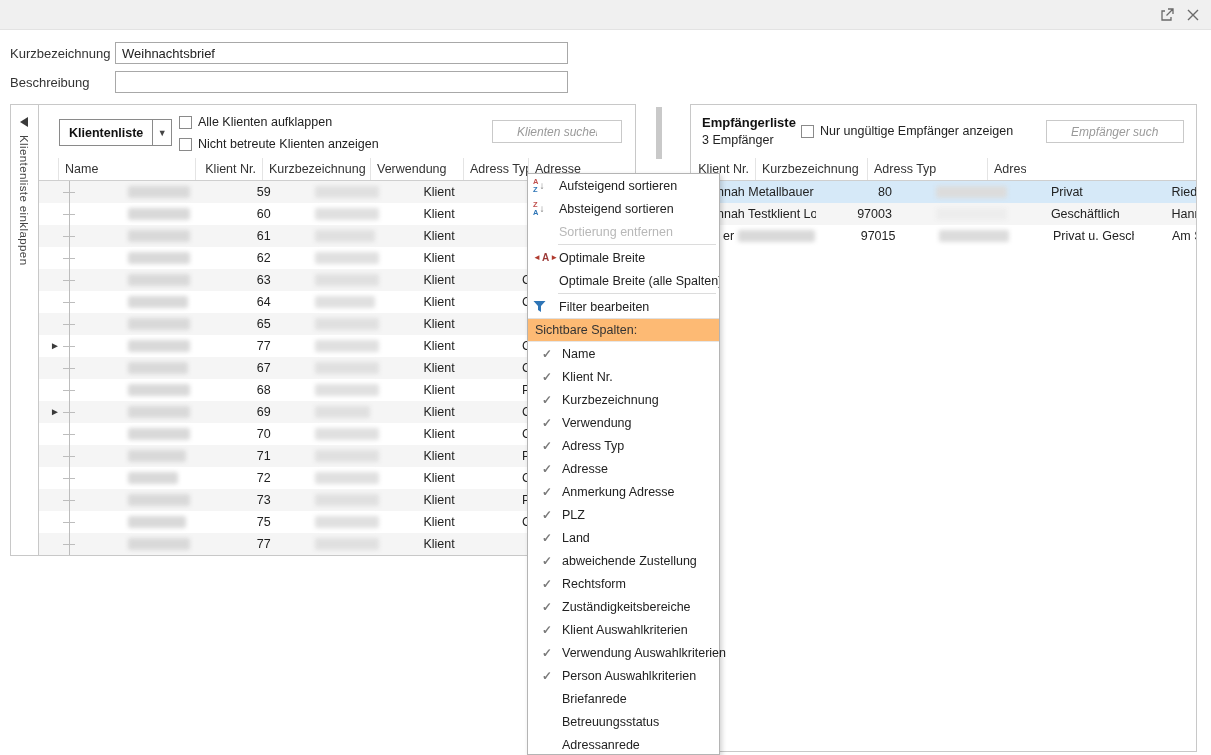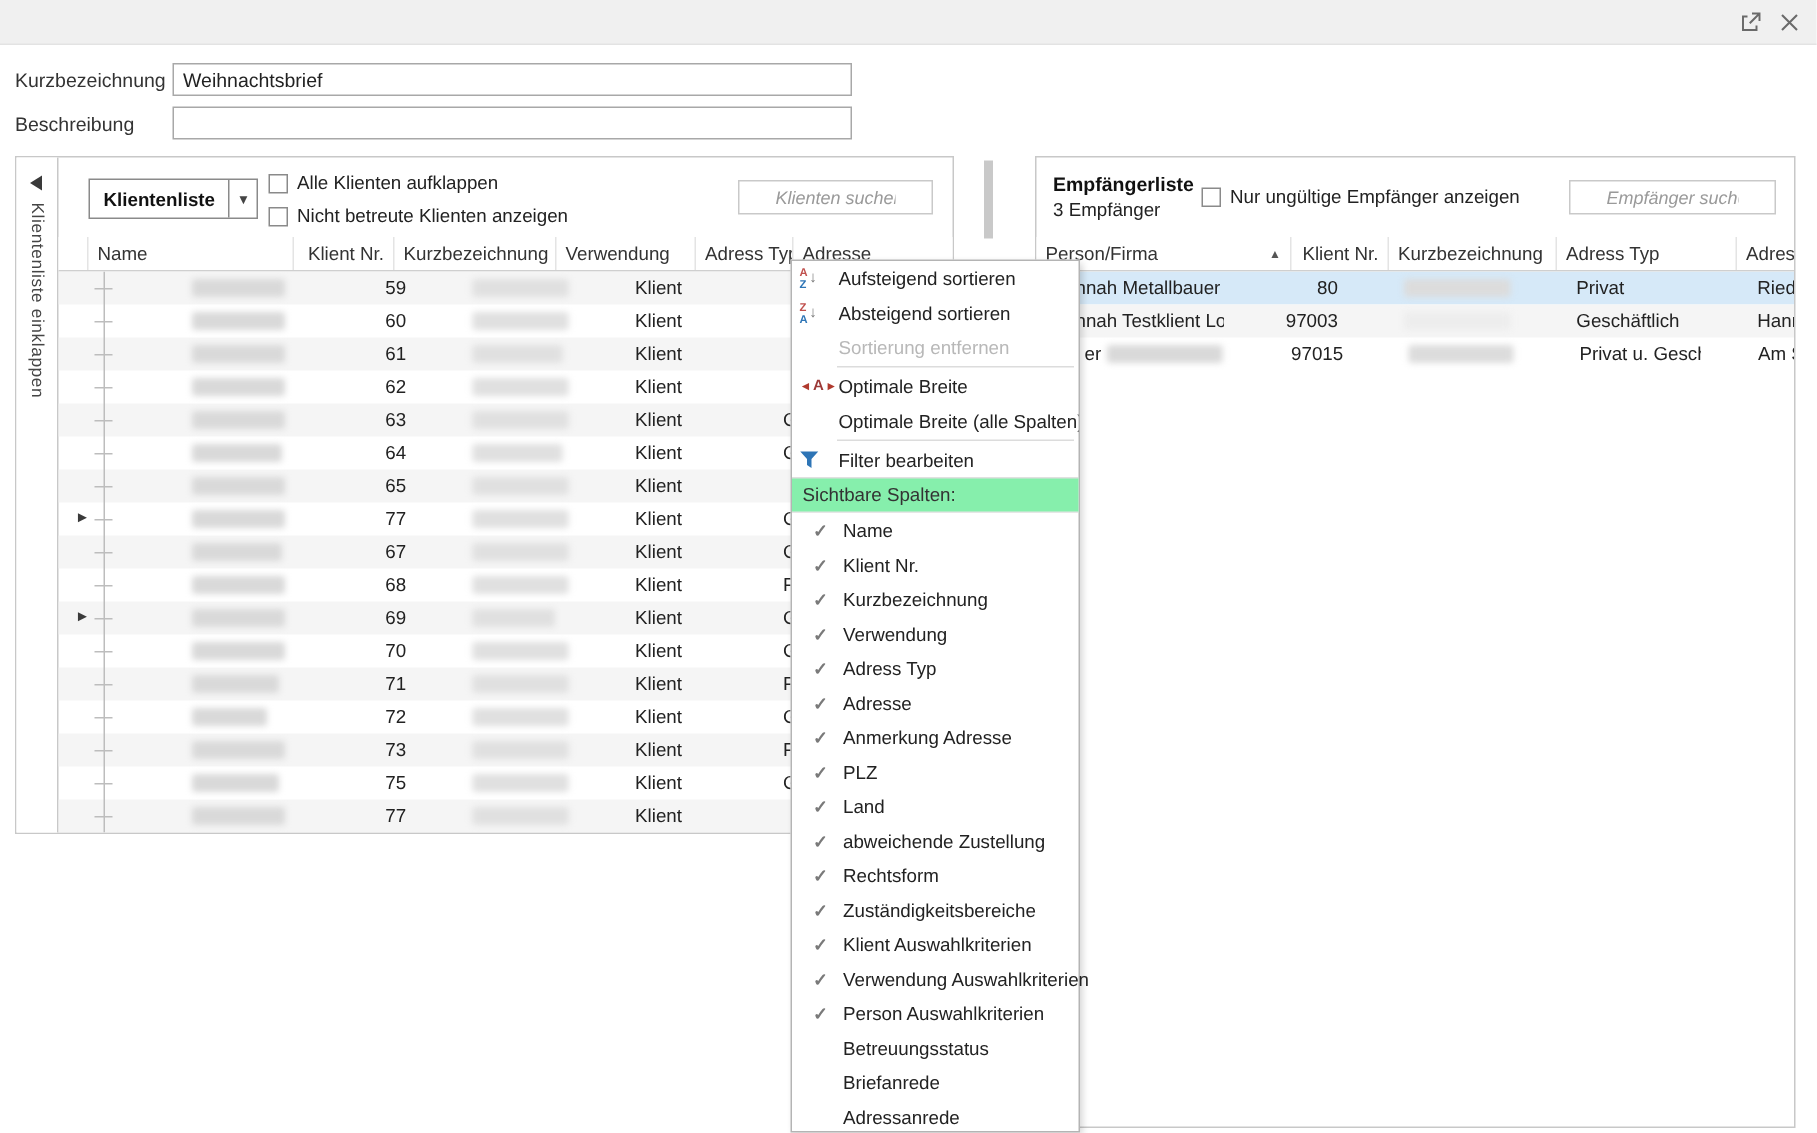--- a/index.html
+++ b/index.html
@@ -68,21 +68,21 @@
   .splitter { position:absolute; left:656px; top:107px; width:6px; height:52px; background:#c9c9c9; cursor:col-resize; }
 
   
   .ctx-menu { position:absolute; left:527px; top:173px; width:193px; height:582px; background:#fff; border:1px solid #b4b4b4; box-shadow:2px 2px 5px rgba(0,0,0,0.18); z-index:100; }
   .menu-item { height:23px; display:flex; align-items:center; padding-left:5px; font-size:12.5px; color:#222; cursor:pointer; white-space:nowrap; }
   .menu-item.disabled { color:#b8b8b8; cursor:default; }
   .mi-icon { width:26px; height:18px; display:flex; align-items:center; justify-content:flex-start; flex:0 0 auto; }
   .mi-label { overflow:hidden; }
   .menu-sep { height:3px; display:flex; align-items:center; }
   .menu-sep > div { height:1px; background:#dcdcdc; margin-left:30px; width:158px; }
-  .menu-section { height:24px; background:#86efac; border-top:1px solid #e0e0e0; border-bottom:1px solid #e6e6e6; display:flex; align-items:center; padding-left:7px; font-size:12.5px; color:#333; }
+  .menu-section { height:24px; background:#fdba74; border-top:1px solid #e0e0e0; border-bottom:1px solid #e6e6e6; display:flex; align-items:center; padding-left:7px; font-size:12.5px; color:#333; }
   .check-item { height:23px; display:flex; align-items:center; padding-left:14px; font-size:12.5px; color:#222; cursor:pointer; white-space:nowrap; }
   .check-mark { width:20px; font-size:12px; font-weight:bold; color:#7a7a7a; flex:0 0 auto; }
 
   
   .az-stack { display:flex; flex-direction:column; justify-content:center; margin-right:1px; }
   .az-stack span { font-size:7.5px; line-height:7.5px; font-weight:bold; font-family:"Liberation Sans",sans-serif; }
   .arr-down { font-size:10px; color:#777; line-height:10px; }
   .c-red { color:#c0504d; } .c-blue { color:#2e75b6; }
   .fitw { display:flex; align-items:center; color:#b03a2e; }
   .fitw .tri { font-size:8px; line-height:8px; }
@@ -374,24 +374,20 @@
 <div class="panel" id="right-panel">
   <span class="rp-title">Empfängerliste</span>
   <span class="rp-count">3 Empfänger</span>
   <div class="chk-row" style="left:110px; top:19px;">
     <span class="chk-box"></span>
     <span class="chk-label">Nur ungültige Empfänger anzeigen</span>
   </div>
   <input class="search-input" style="right: 12px; top: 15px; width: 138px;" placeholder="Empfänger suchen">
 
   <div class="grid-header" id="rp-grid-header">
-      <div class="gh-cell" style="width: 170px;">
-        <span>Person/Firma</span>
-        <span class="sort-glyph">▲</span>
-      </div>
       <div class="gh-cell num" style="width: 65px;">
         <span>Klient Nr.</span>
       </div>
       <div class="gh-cell" style="width: 112px;">
         <span>Kurzbezeichnung</span>
       </div>
       <div class="gh-cell" style="width: 120px;">
         <span>Adress Typ</span>
       </div>
       <div class="gh-cell" style="width: 38px;">
@@ -549,24 +545,24 @@
       <div class="check-item">
         <span class="check-mark">✓</span>
         <span>Verwendung Auswahlkriterien</span>
       </div>
       <div class="check-item">
         <span class="check-mark">✓</span>
         <span>Person Auswahlkriterien</span>
       </div>
       <div class="check-item">
         <span class="check-mark"></span>
+        <span>Briefanrede</span>
+      </div>
+      <div class="check-item">
+        <span class="check-mark"></span>
         <span>Betreuungsstatus</span>
-      </div>
-      <div class="check-item">
-        <span class="check-mark"></span>
-        <span>Briefanrede</span>
       </div>
       <div class="check-item">
         <span class="check-mark"></span>
         <span>Adressanrede</span>
       </div>
     </div>
 </div>
 
 </body></html>

